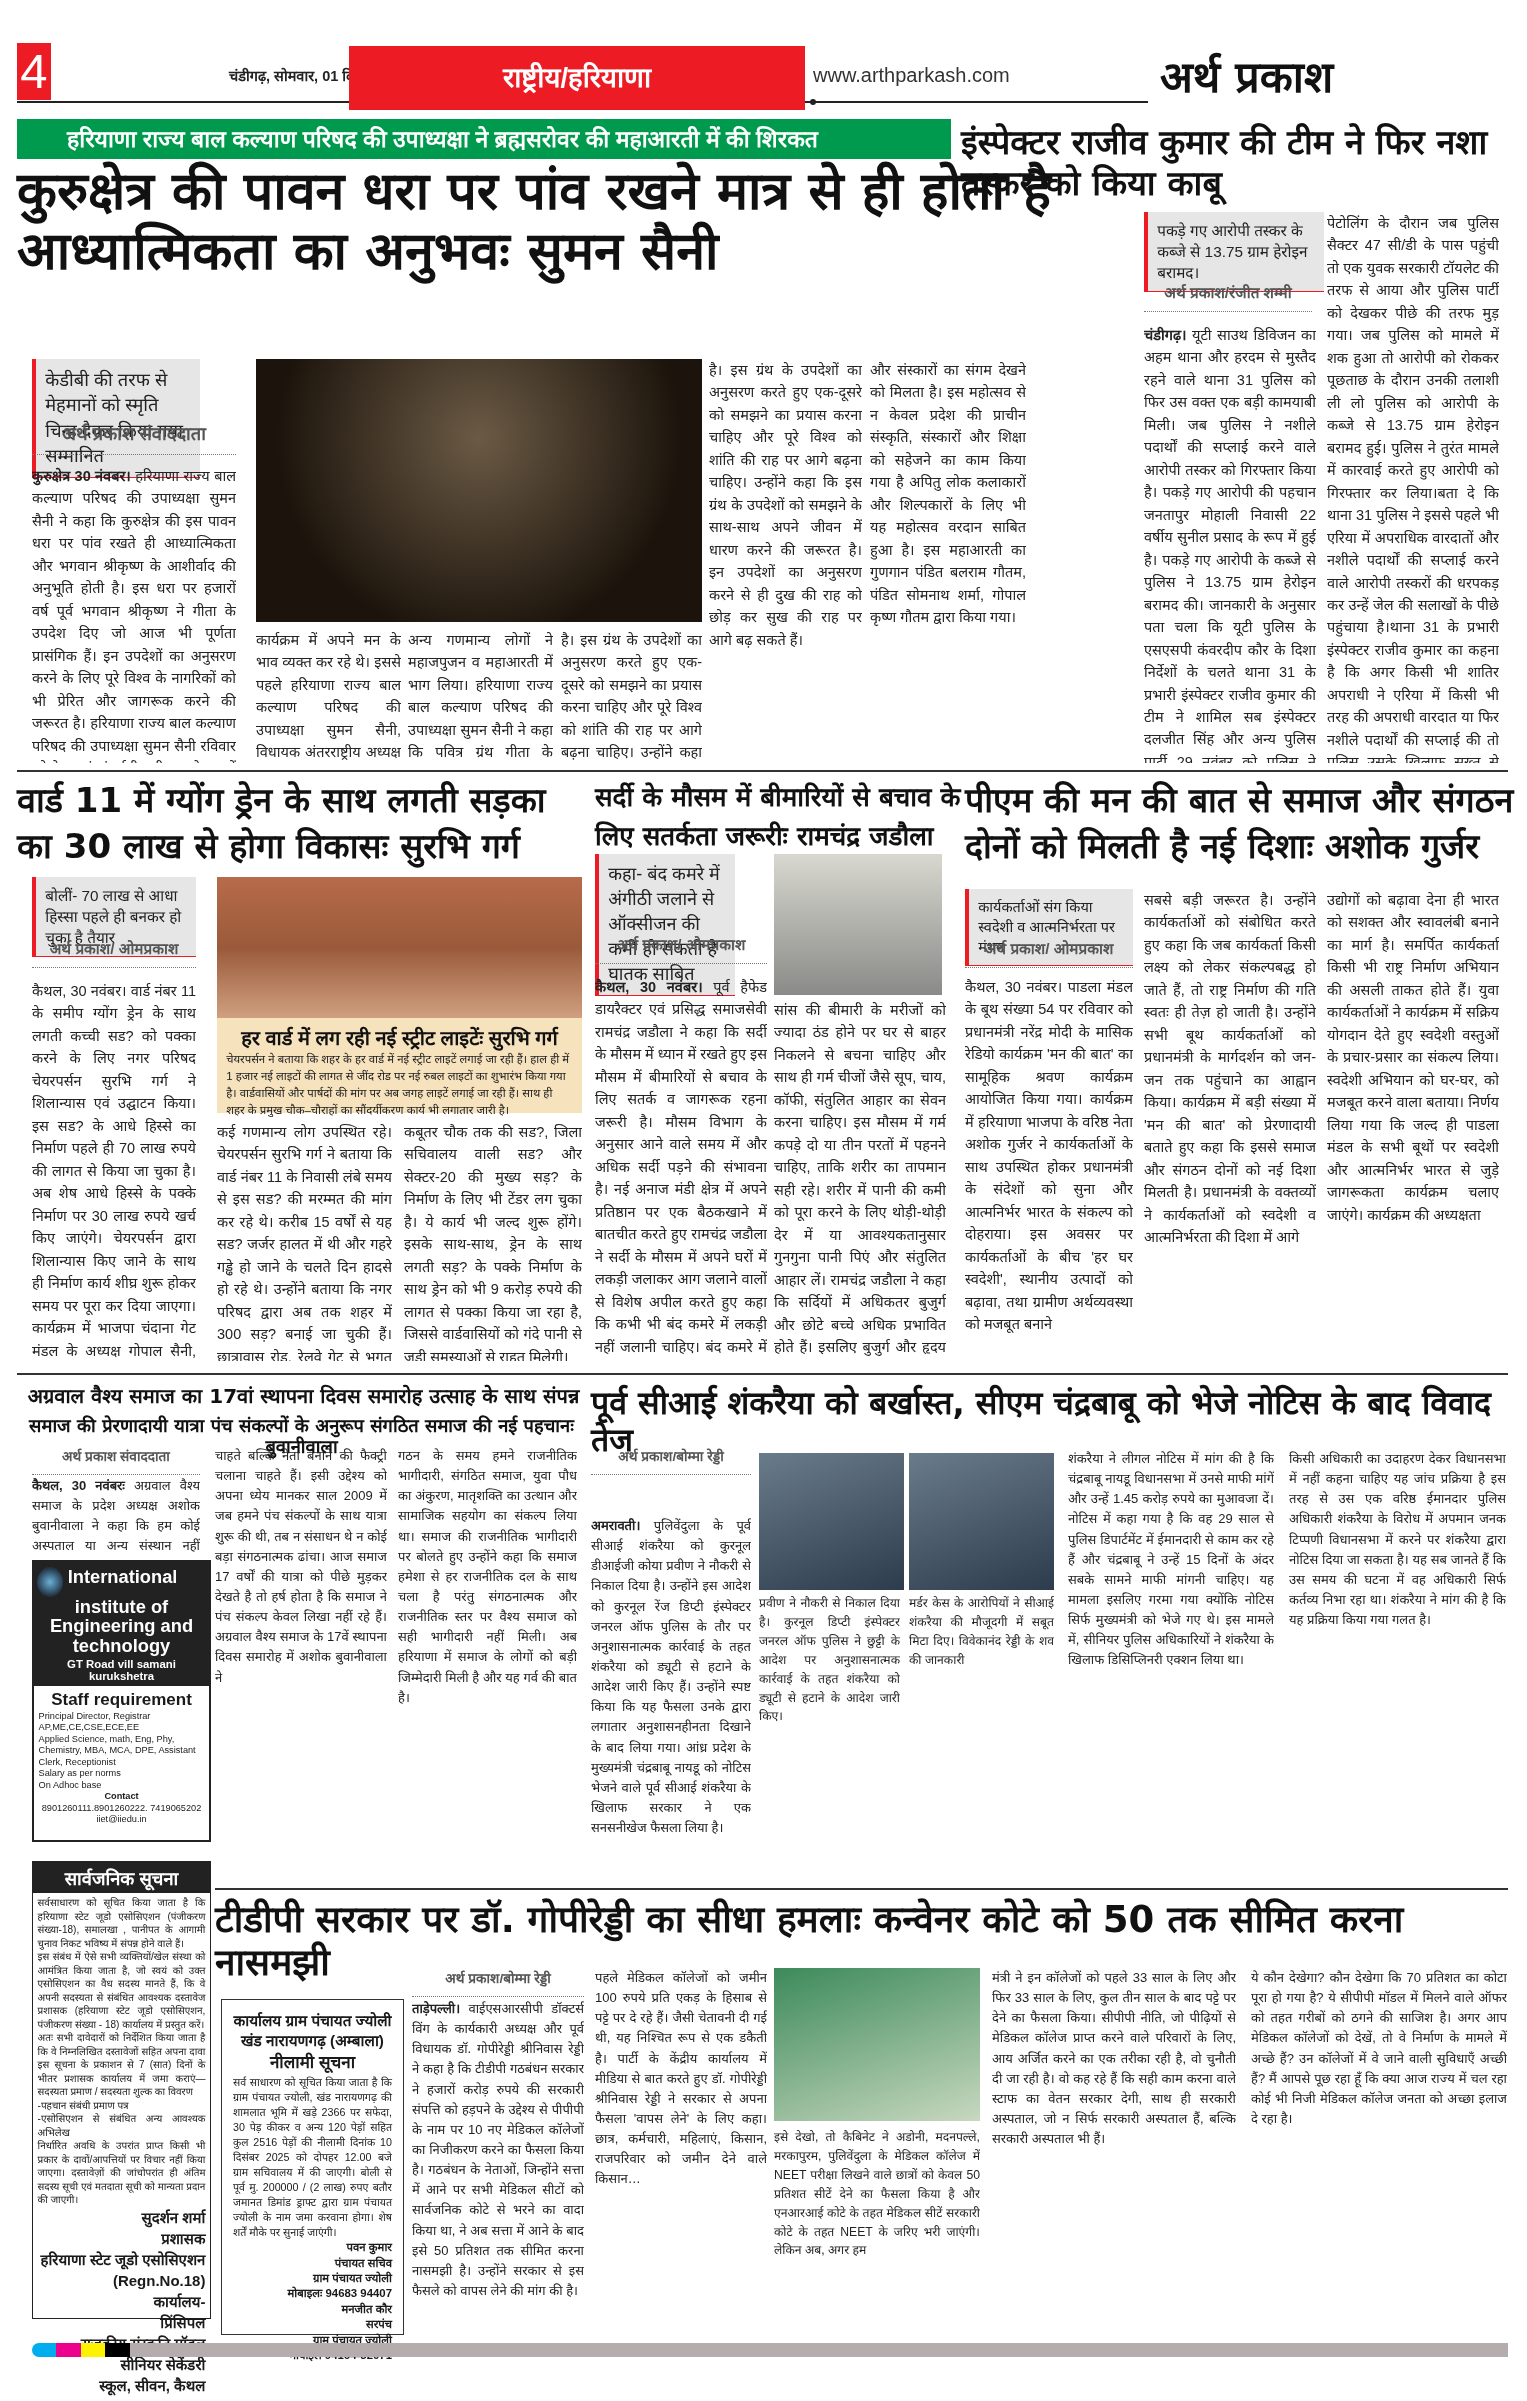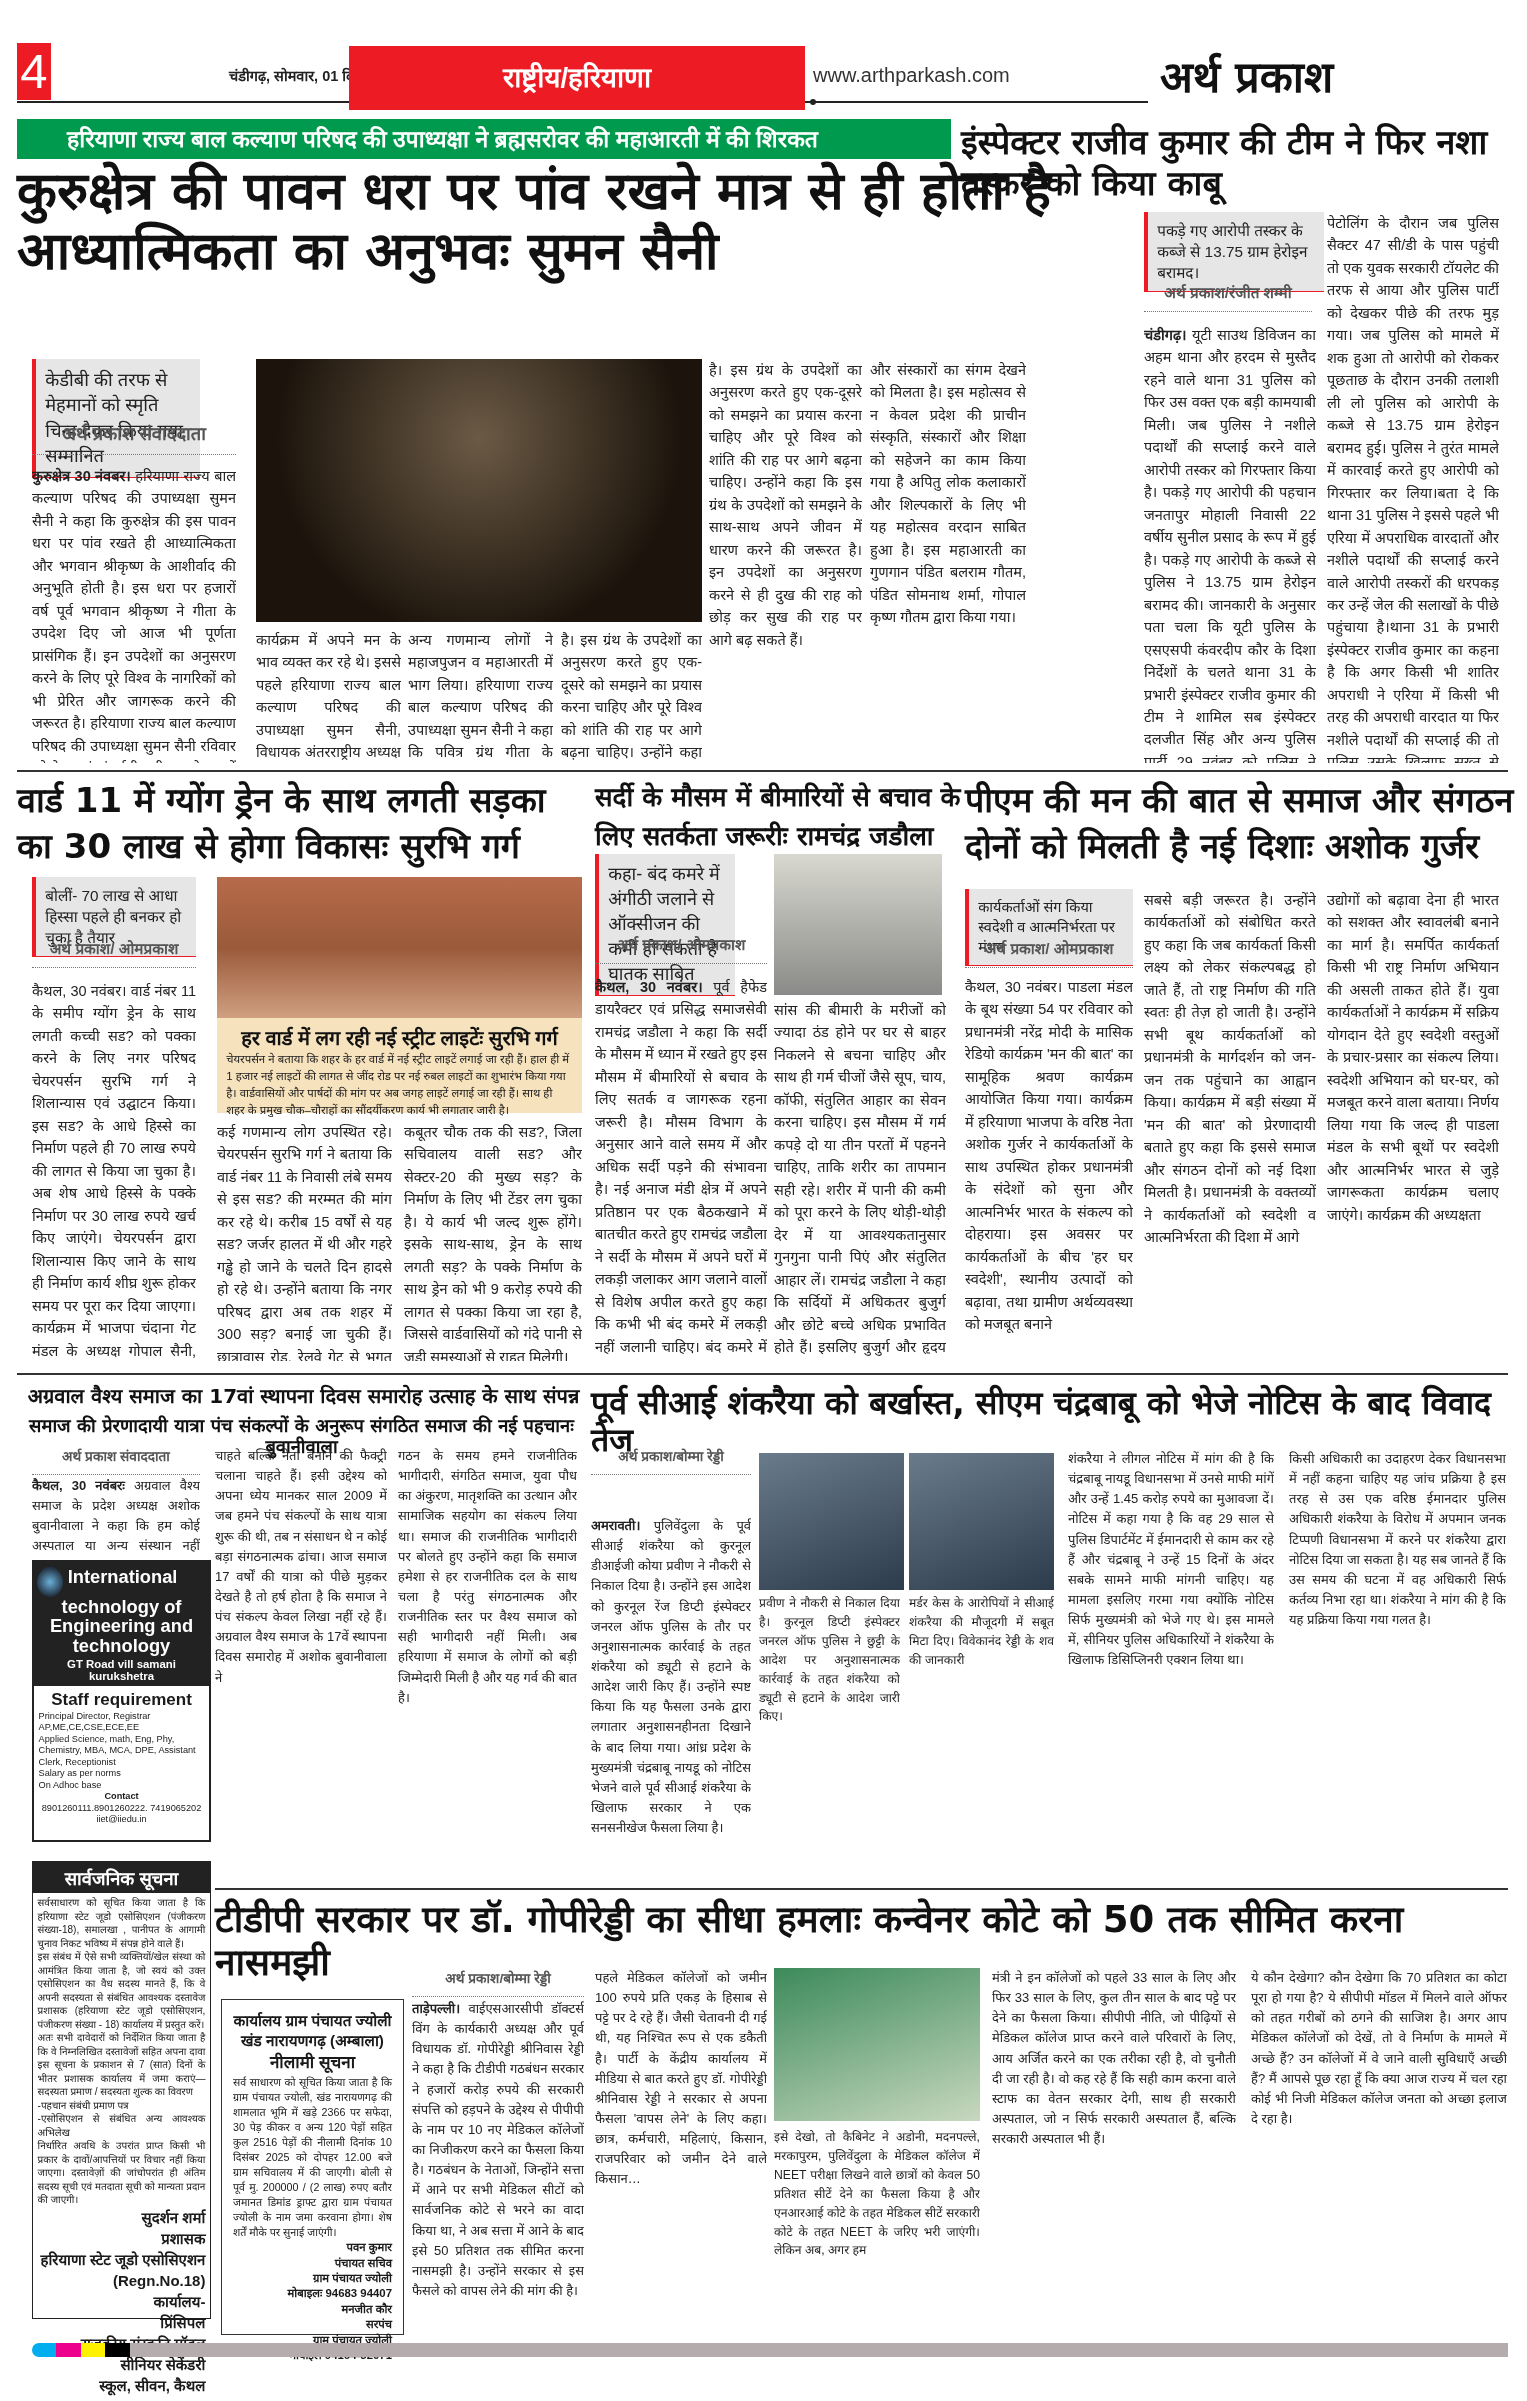--- a/index.html
+++ b/index.html
@@ -129,21 +129,21 @@
 </div>
 <div class="abs body-col" style="left:215px;top:1446px;width:172px;height:435px;font-size:13px;">चाहते बल्कि नेता बनाने की फैक्ट्री चलाना चाहते हैं। इसी उद्देश्य को अपना ध्येय मानकर साल 2009 में जब हमने पंच संकल्पों के साथ यात्रा शुरू की थी, तब न संसाधन थे न कोई बड़ा संगठनात्मक ढांचा। आज समाज 17 वर्षों की यात्रा को पीछे मुड़कर देखते है तो हर्ष होता है कि समाज ने पंच संकल्प केवल लिखा नहीं रहे हैं। अग्रवाल वैश्य समाज के 17वें स्थापना दिवस समारोह में अशोक बुवानीवाला ने</div>
 <div class="abs body-col" style="left:398px;top:1446px;width:179px;height:435px;font-size:13px;">गठन के समय हमने राजनीतिक भागीदारी, संगठित समाज, युवा पौध का अंकुरण, मातृशक्ति का उत्थान और सामाजिक सहयोग का संकल्प लिया था। समाज की राजनीतिक भागीदारी पर बोलते हुए उन्होंने कहा कि समाज हमेशा से हर राजनीतिक दल के साथ चला है परंतु संगठनात्मक और राजनीतिक स्तर पर वैश्य समाज को सही भागीदारी नहीं मिली। अब हरियाणा में समाज के लोगों को बड़ी जिम्मेदारी मिली है और यह गर्व की बात है।</div>
 
 <div class="abs ad-box" style="left:32px;top:1560px;width:179px;height:282px;">
   <div class="ad-head" style="padding:4.6px 3.1px;font-weight:bold;">
     <div style="display:flex;align-items:flex-start;">
       <div style="width:26px;height:30.5px;border-radius:50%;background:radial-gradient(circle,#6ab0d8,#234 70%);margin-right:4.6px;flex-shrink:0;"></div>
       <div style="font-size:18.3px;line-height:1.05;">International</div>
     </div>
-    <div style="font-size:18.3px;line-height:1.05;">technology of</div>
+    <div style="font-size:18.3px;line-height:1.05;">institute of</div>
     <div style="font-size:18.3px;line-height:1.05;">Engineering and</div>
     <div style="font-size:18.3px;line-height:1.05;">technology</div>
     <div style="font-size:11.4px;margin-top:3.1px;">GT Road vill samani</div>
     <div style="font-size:11.4px;">kurukshetra</div>
   </div>
   <div style="padding:3.1px 4.6px;font-size:9.2px;line-height:1.25;">
     <div style="font-size:17px;font-weight:bold;text-align:center;">Staff requirement</div>
     <div>Principal Director, Registrar</div>
     <div>AP,ME,CE,CSE,ECE,EE</div>
     <div>Applied Science, math, Eng, Phy, Chemistry, MBA, MCA, DPE, Assistant</div>

